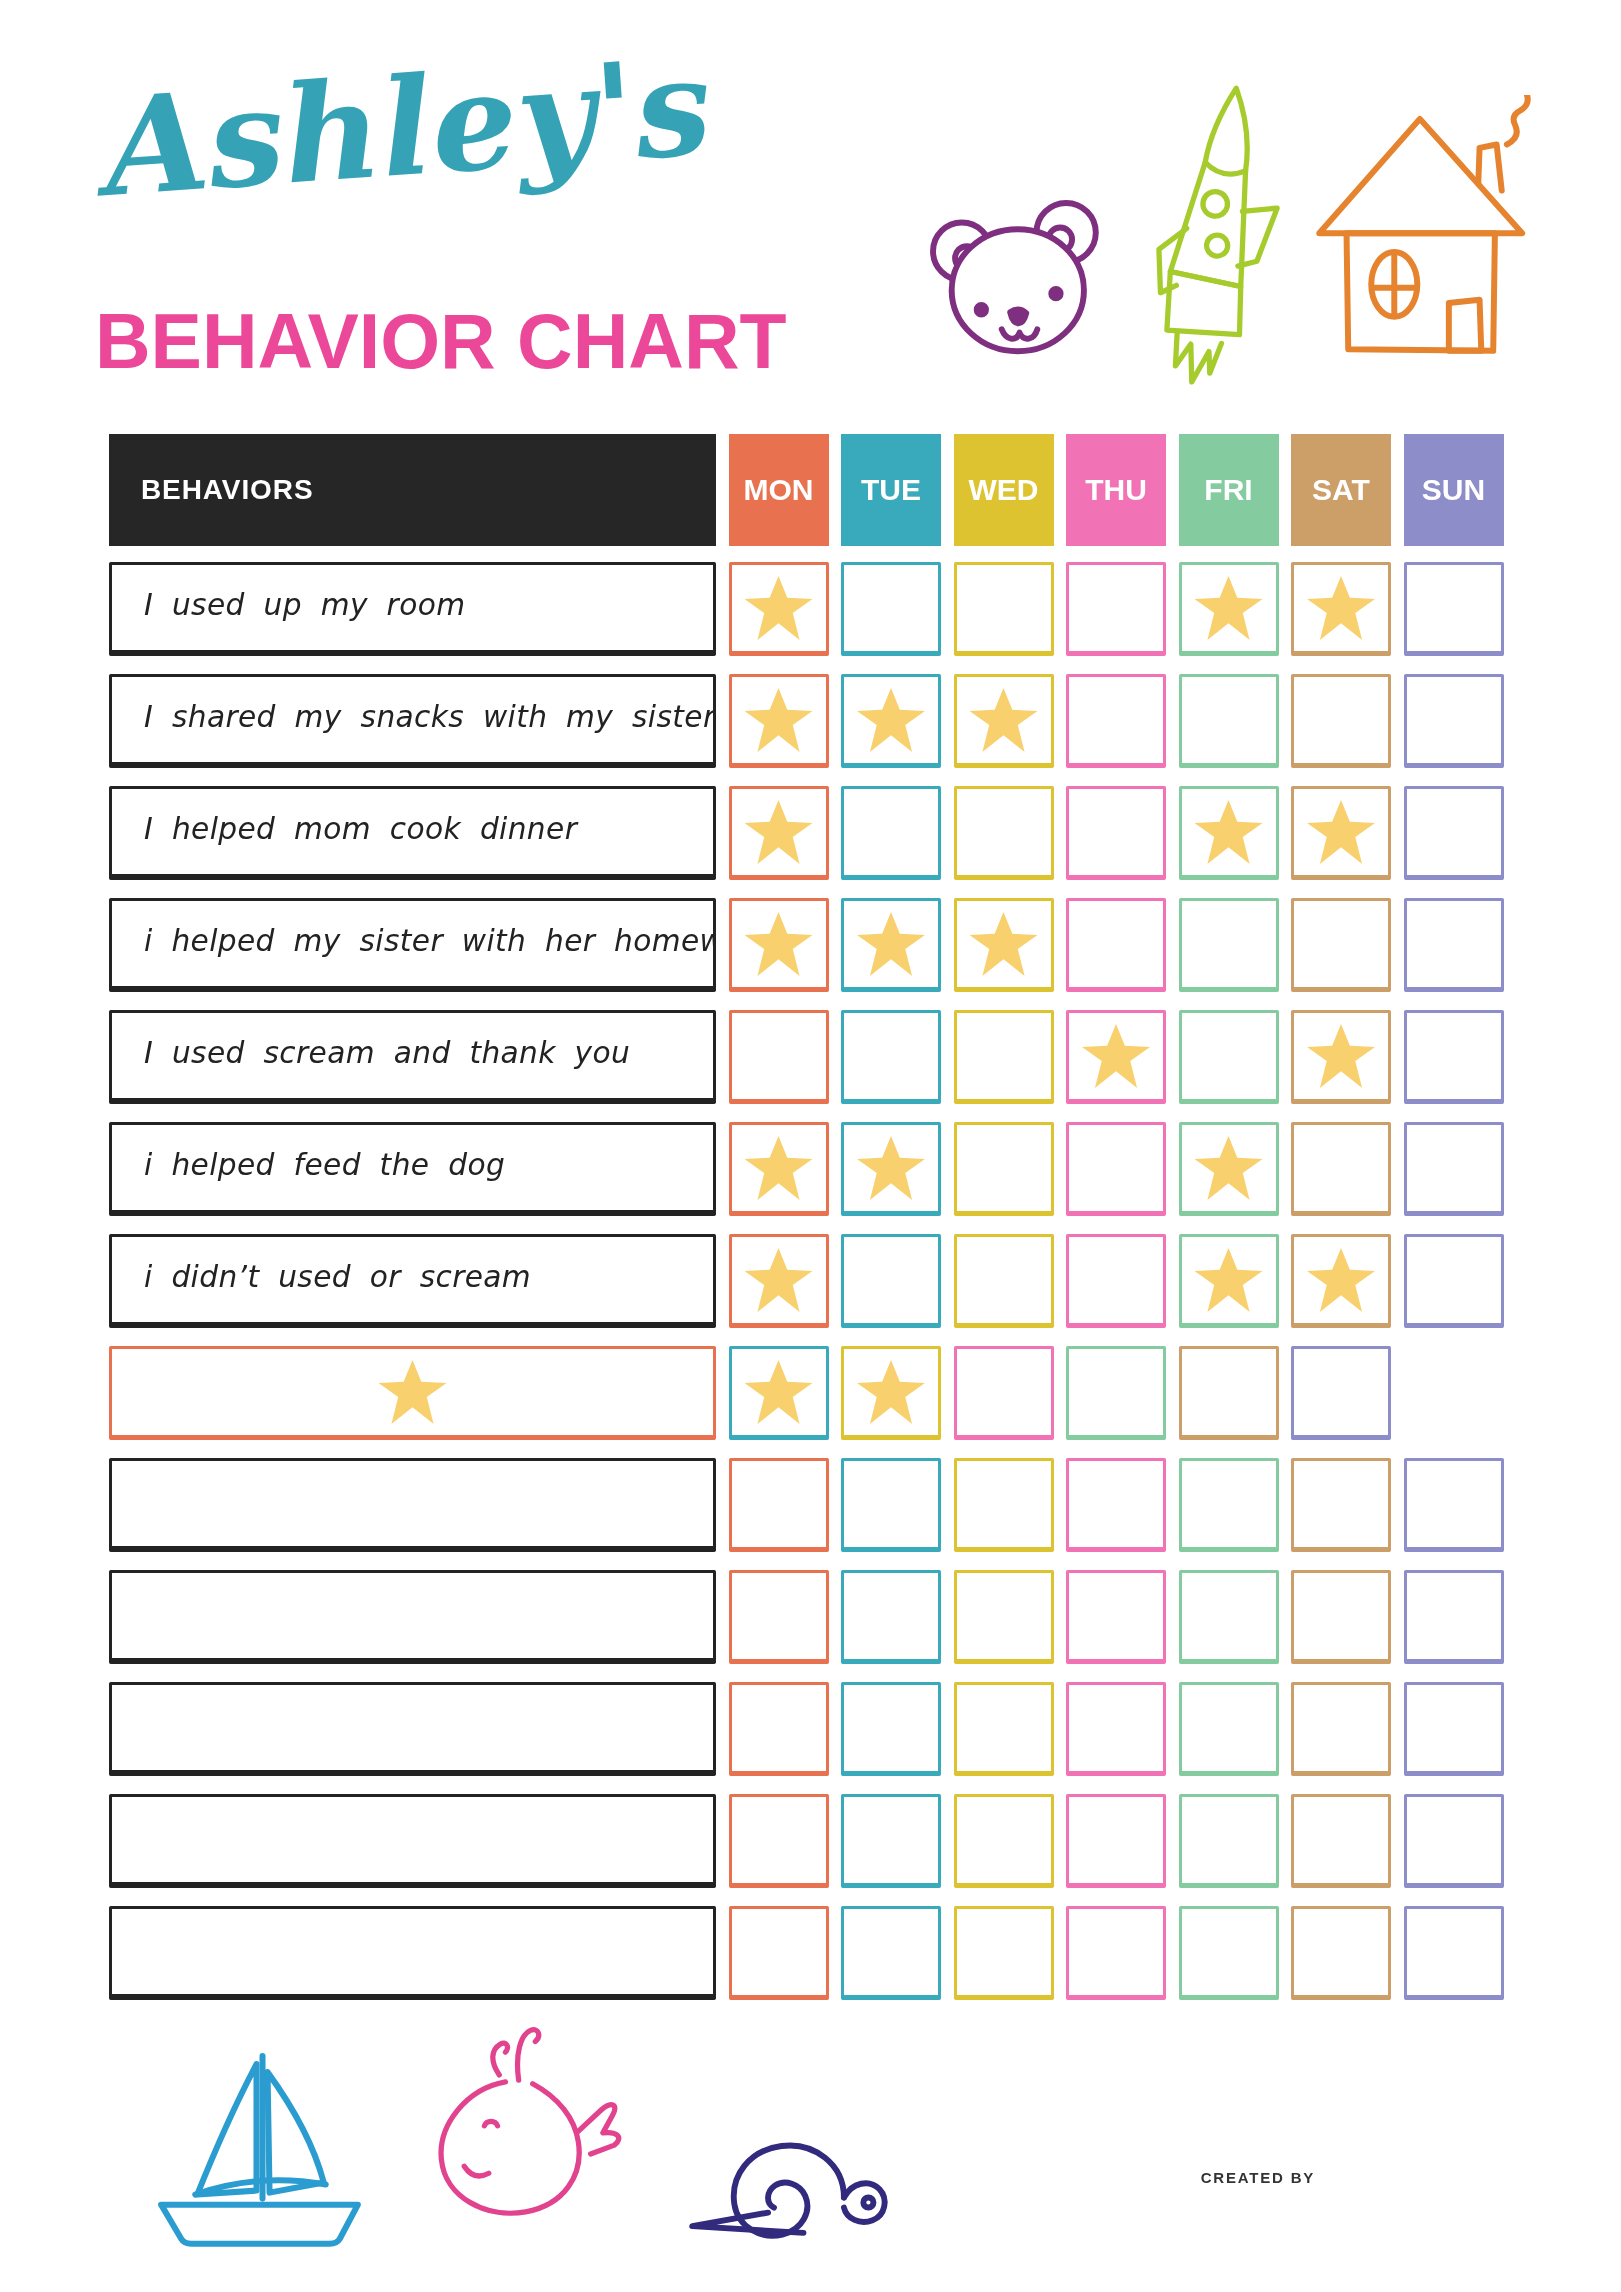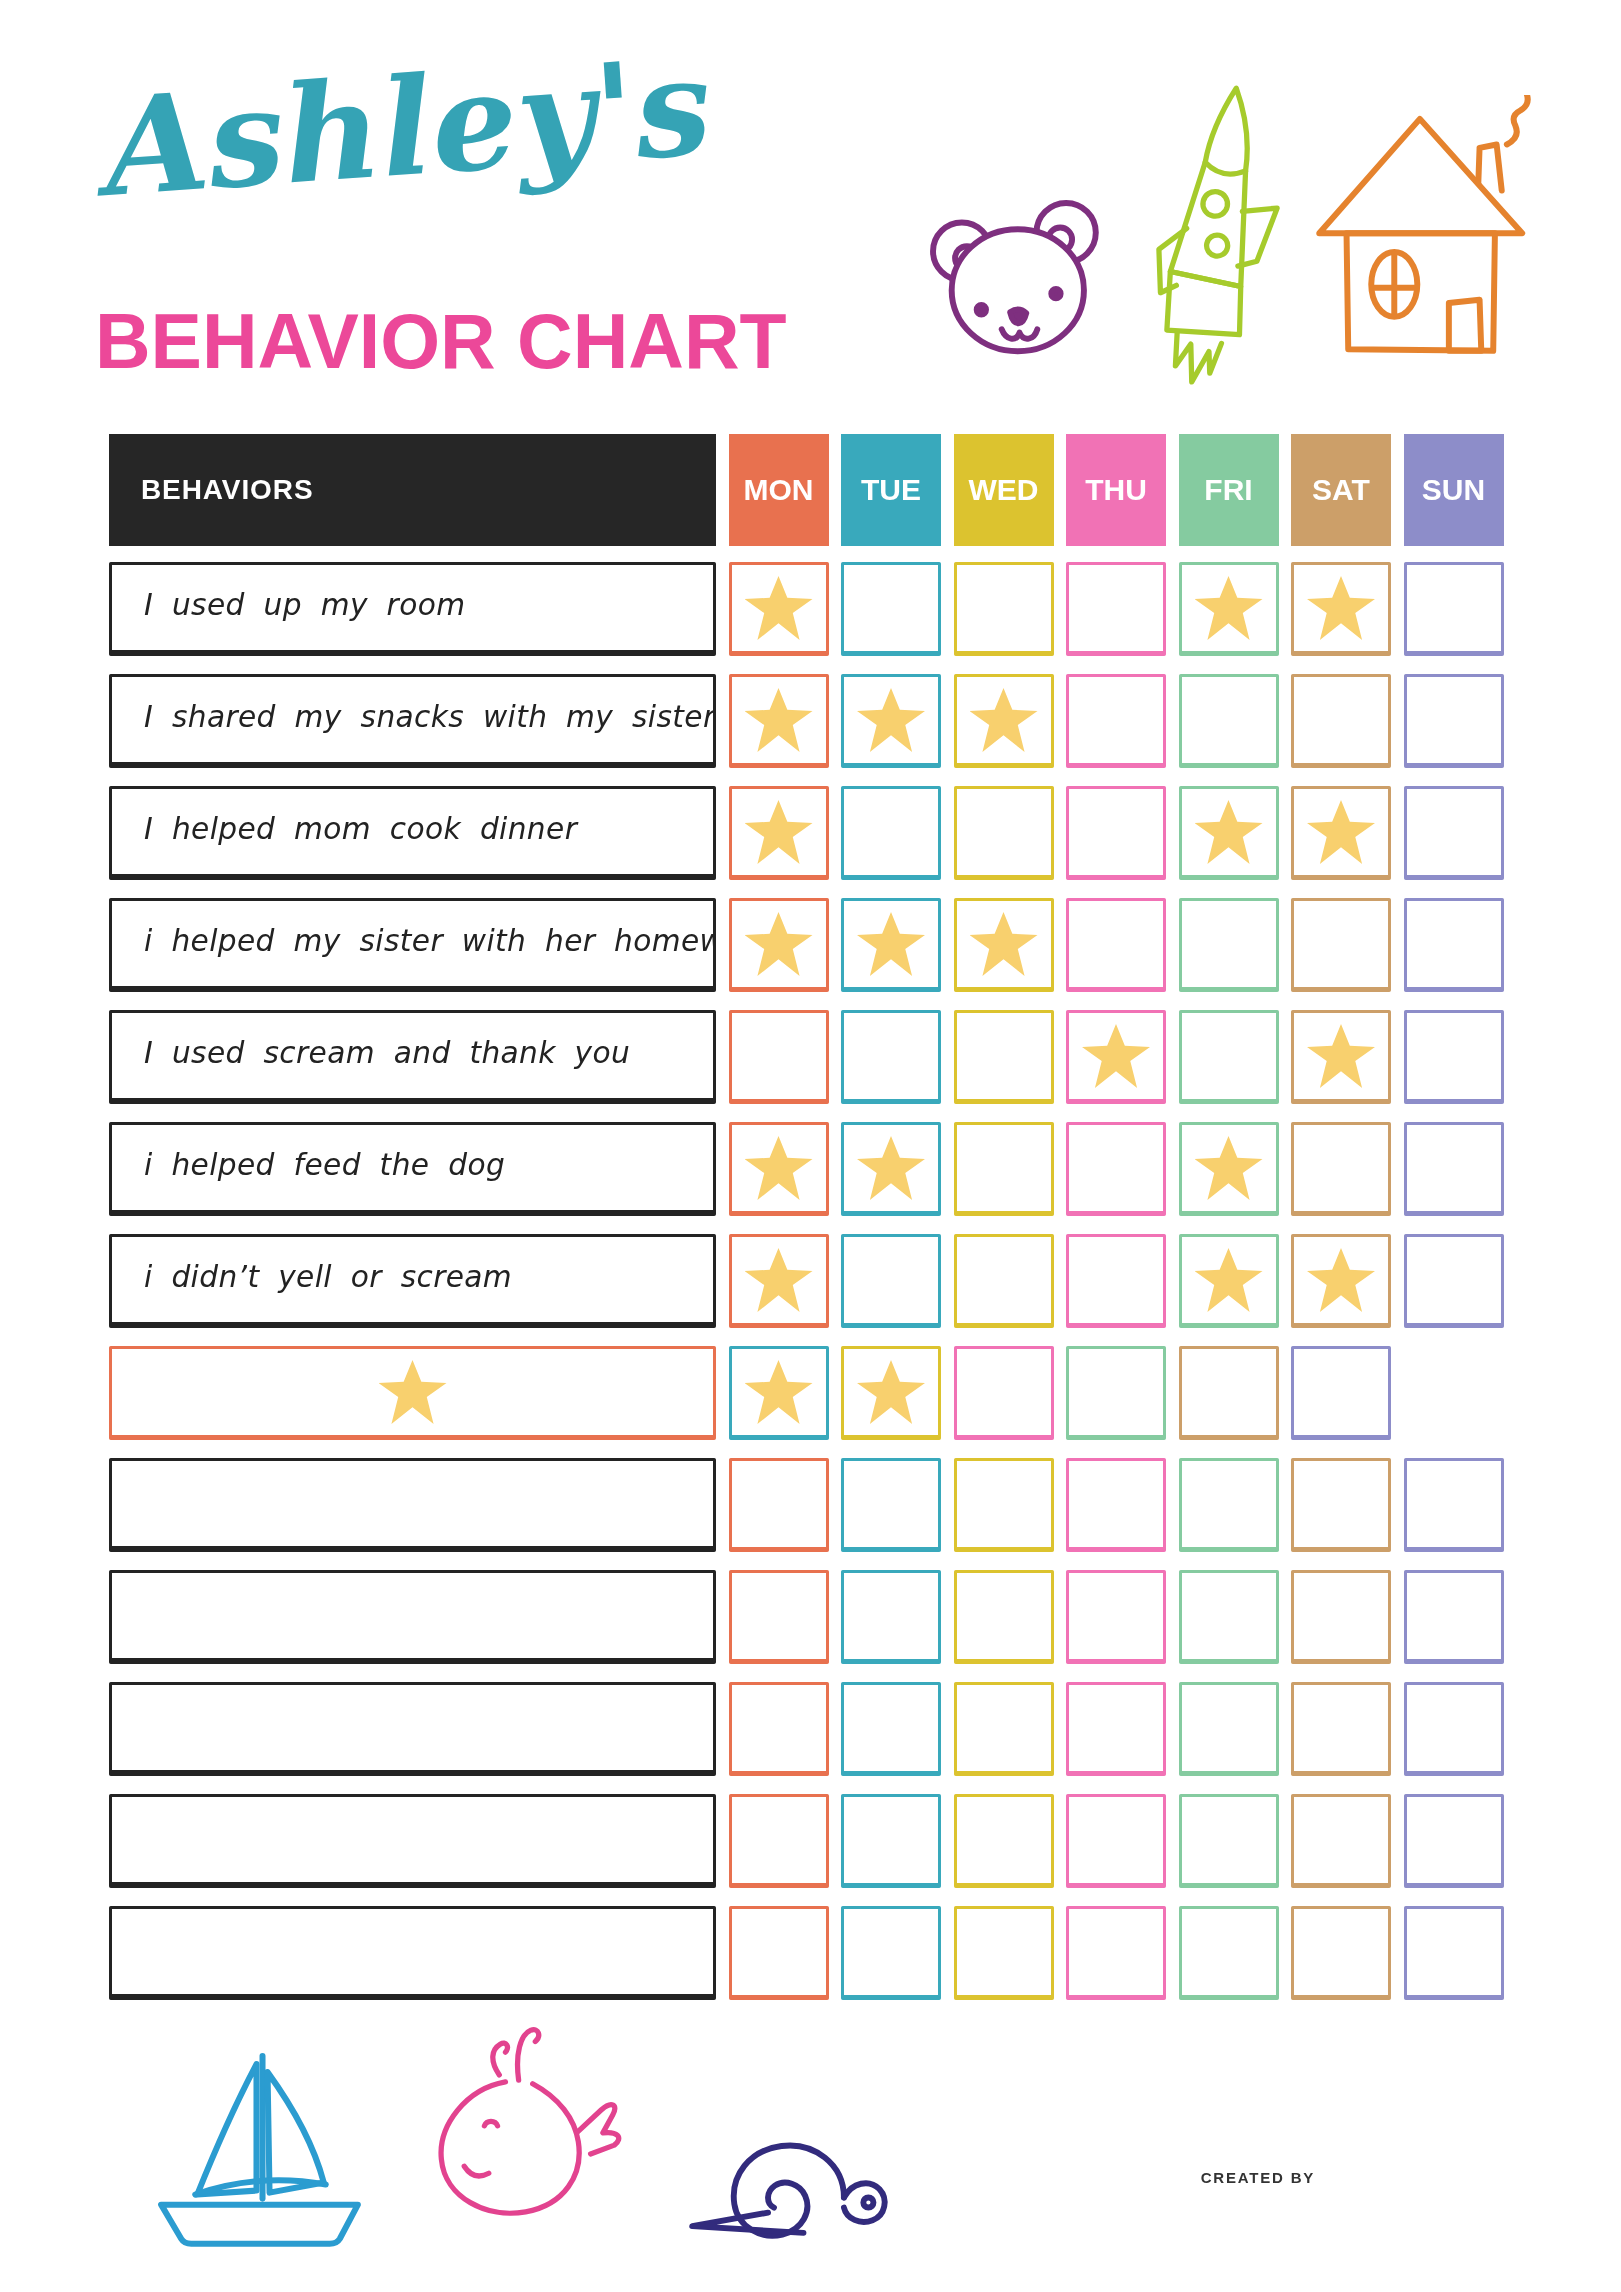--- a/index.html
+++ b/index.html
@@ -238,21 +238,21 @@
           </div>
           <div class="day-cell" style="border-color: rgb(220, 195, 47);"></div>
           <div class="day-cell" style="border-color: rgb(241, 114, 181);"></div>
           <div class="day-cell" style="border-color: rgb(133, 203, 160);">
             <div class="star"></div>
           </div>
           <div class="day-cell" style="border-color: rgb(204, 159, 105);"></div>
           <div class="day-cell" style="border-color: rgb(141, 141, 201);"></div>
         </div>
         <div class="row">
-          <div class="label-cell">i didn’t yell or scream</div>
+          <div class="label-cell">i didn’t used or scream</div>
           <div class="day-cell" style="border-color: rgb(232, 113, 79);">
             <div class="star"></div>
           </div>
           <div class="day-cell" style="border-color: rgb(57, 169, 188);"></div>
           <div class="day-cell" style="border-color: rgb(220, 195, 47);"></div>
           <div class="day-cell" style="border-color: rgb(241, 114, 181);"></div>
           <div class="day-cell" style="border-color: rgb(133, 203, 160);">
             <div class="star"></div>
           </div>
           <div class="day-cell" style="border-color: rgb(204, 159, 105);">

